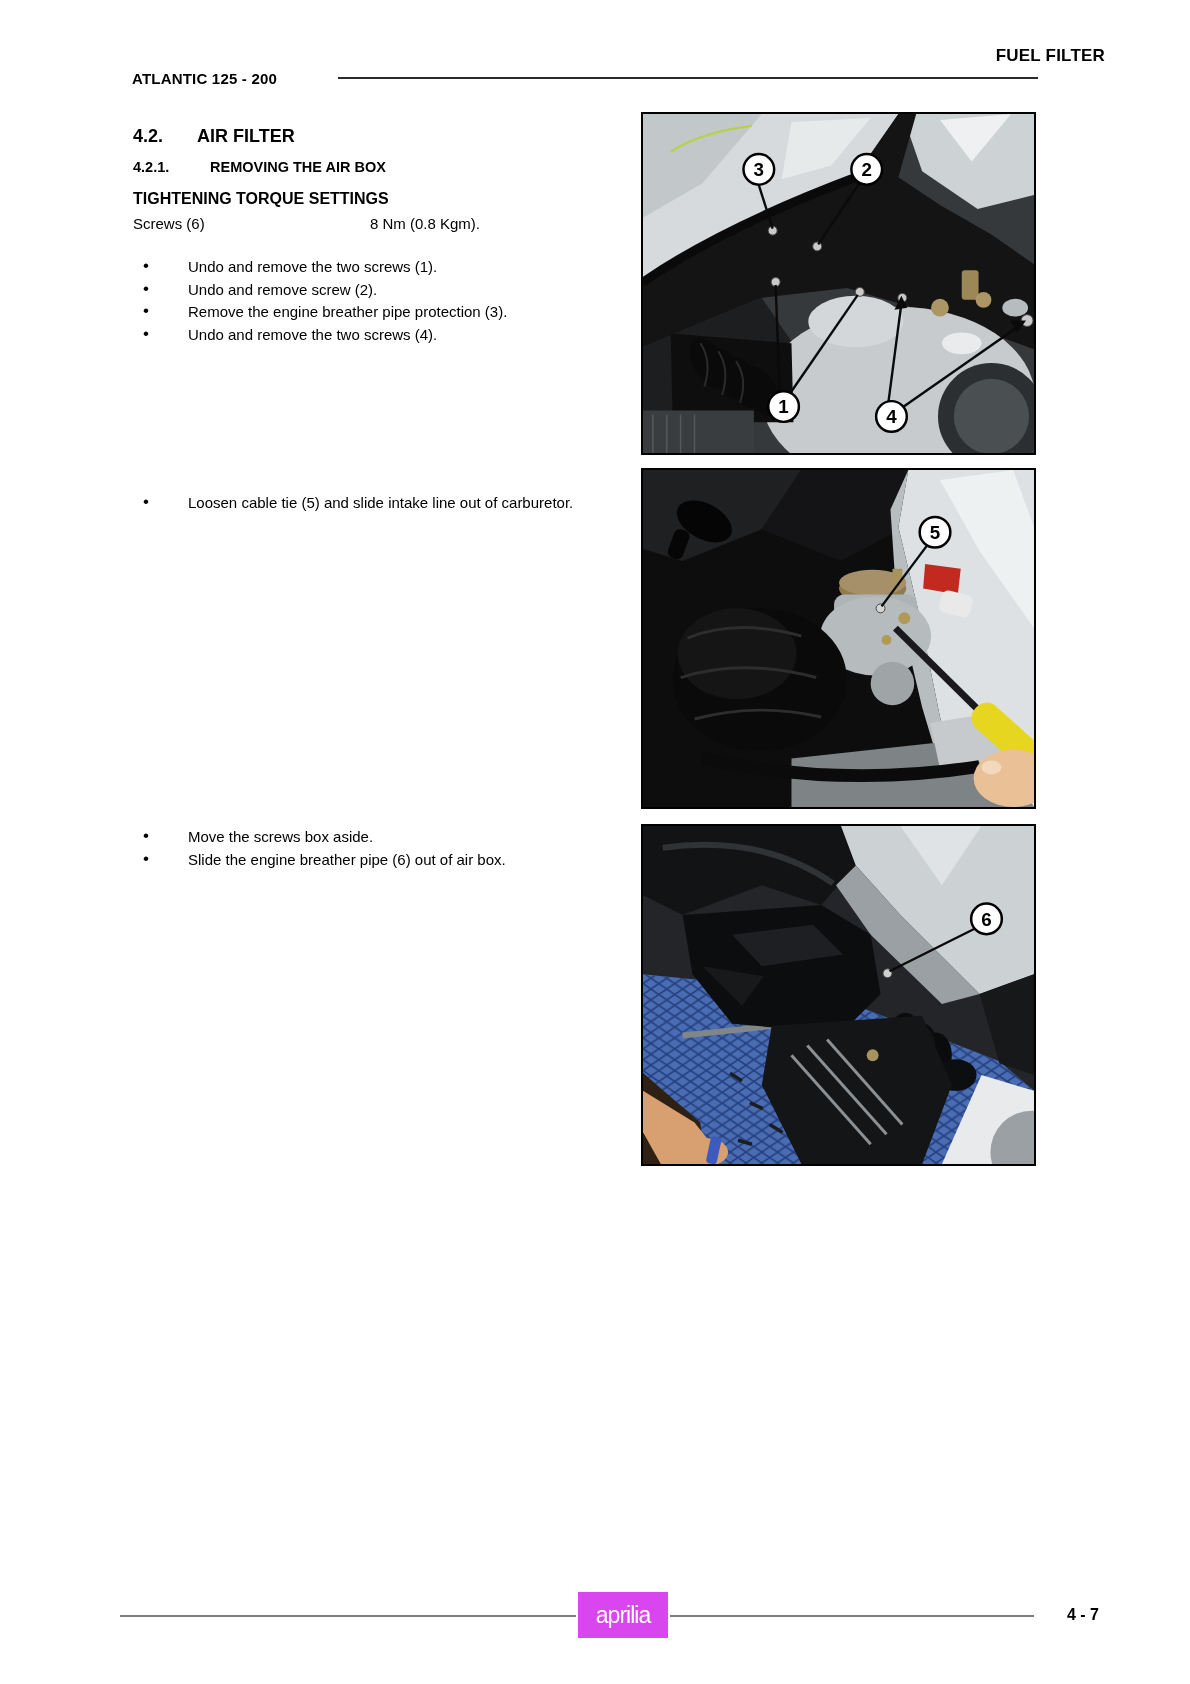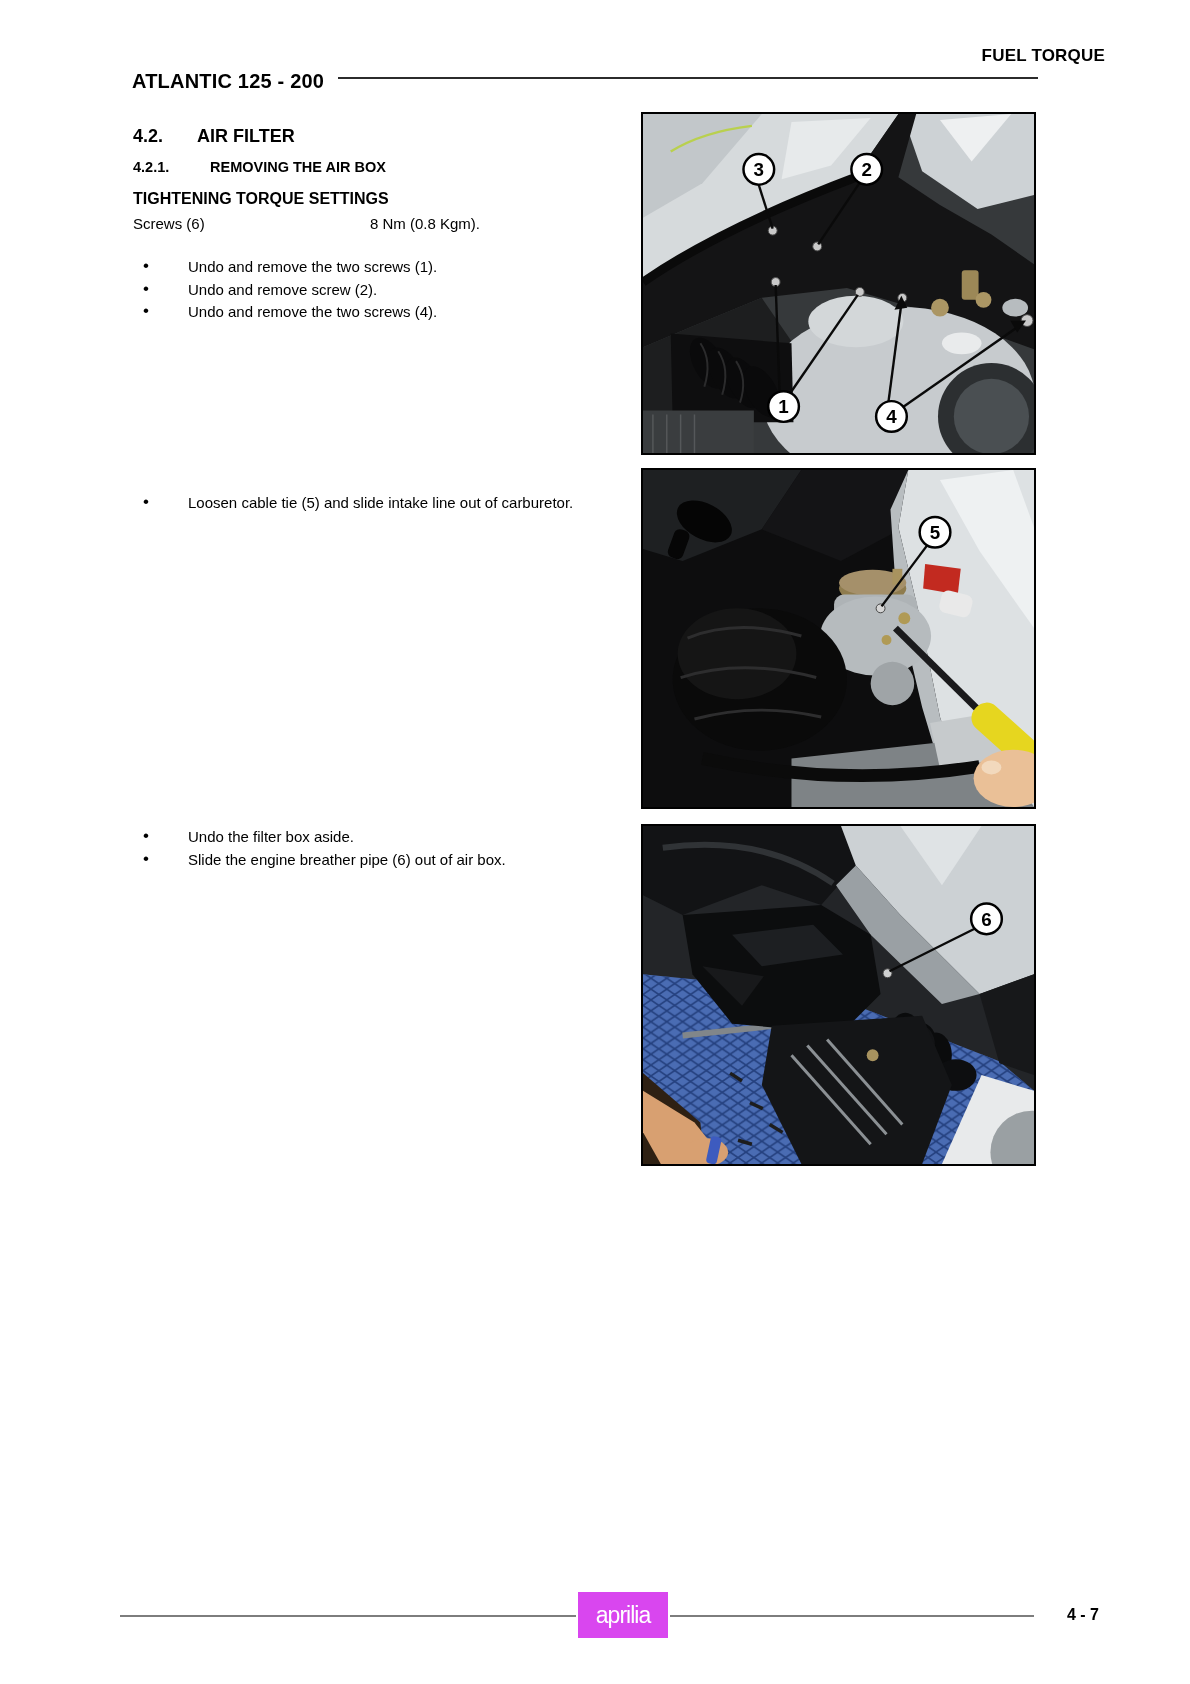--- a/index.html
+++ b/index.html
@@ -1,21 +1,21 @@
 <!DOCTYPE html>
 <html><head>
 <meta charset="utf-8">
 <style>
   html,body{margin:0;padding:0;background:#e9e9e9;}
   .page{
     position:relative;width:1190px;height:1684px;margin:0 auto;background:#ffffff;
     font-family:"Liberation Sans",sans-serif;color:#000;overflow:hidden;
   }
   
-  .hdr-model{position:absolute;left:132px;top:70px;font-size:20px;font-weight:bold;letter-spacing:.2px;}
+  .hdr-model{position:absolute;left:132px;top:70px;font-size:15px;font-weight:bold;letter-spacing:.2px;}
   .hdr-chapter{position:absolute;left:860px;top:46px;width:245px;text-align:right;font-size:17px;font-weight:bold;letter-spacing:.2px;}
   .hdr-rule{position:absolute;left:338px;top:77px;width:700px;height:2px;background:#2b2b2b;}
   
   .sec{position:absolute;left:133px;top:126px;font-size:18px;font-weight:bold;}
   .sec .num{display:inline-block;width:64px;}
   .subsec{position:absolute;left:133px;top:159px;font-size:14.5px;font-weight:bold;}
   .subsec .num{display:inline-block;width:77px;}
   .torque-h{position:absolute;left:133px;top:190px;font-size:16px;font-weight:bold;color:#000000;}
   .torque-line{position:absolute;left:133px;top:215px;font-size:15px;}
   .torque-line .lbl{display:inline-block;width:237px;}
@@ -43,46 +43,47 @@
     color:#fff;font-size:23px;font-weight:normal;letter-spacing:-1px;
   }
   .pageno{position:absolute;left:1048px;top:1606px;width:70px;text-align:center;font-size:16px;font-weight:bold;}
 </style>
 </head>
 <body>
 
 <div class="page">
 
   <div class="hdr-model">ATLANTIC 125 - 200</div>
-  <div class="hdr-chapter">FUEL TORQUE</div>
+  <div class="hdr-chapter">FUEL FILTER</div>
   <div class="hdr-rule"></div>
 
   <div class="sec">
     <span class="num">4.2.</span><span>AIR FILTER</span>
   </div>
   <div class="subsec">
     <span class="num">4.2.1.</span><span>REMOVING THE AIR BOX</span>
   </div>
   <div class="torque-h">TIGHTENING TORQUE SETTINGS</div>
   <div class="torque-line">
     <span class="lbl">Screws  (6)</span><span>8 Nm (0.8 Kgm).</span>
   </div>
 
   <ul class="steps" id="steps1">
     <li>Undo and remove the two screws (1).</li>
     <li>Undo and remove screw (2).</li>
+    <li>Remove the engine breather pipe protection (3).</li>
     <li>Undo and remove the two screws (4).</li>
   </ul>
 
   <ul class="steps" id="steps2">
     <li>Loosen cable tie (5) and slide intake line out of carburetor.</li>
   </ul>
 
   <ul class="steps" id="steps3">
-    <li>Undo the filter box aside.</li>
+    <li>Move the screws box aside.</li>
     <li>Slide the engine breather pipe (6) out of air box.</li>
   </ul>
 
   <div class="figure" id="fig1">
     <svg viewBox="0 0 395 343" preserveAspectRatio="none">
       <rect width="395" height="343" fill="#36393b"></rect>
 
       <polygon points="0,0 258,0 215,62 150,86 75,122 0,168" fill="#d6dadc"></polygon>
       <polygon points="0,0 120,0 60,70 0,105" fill="#c2c7ca"></polygon>
       <polygon points="150,8 230,4 190,52 140,66" fill="#e7eaeb"></polygon>

